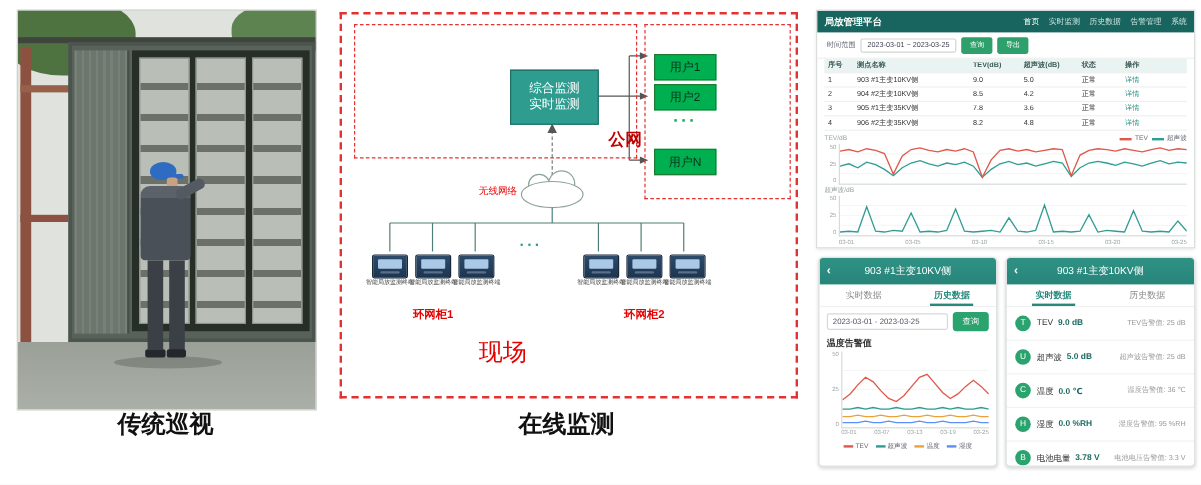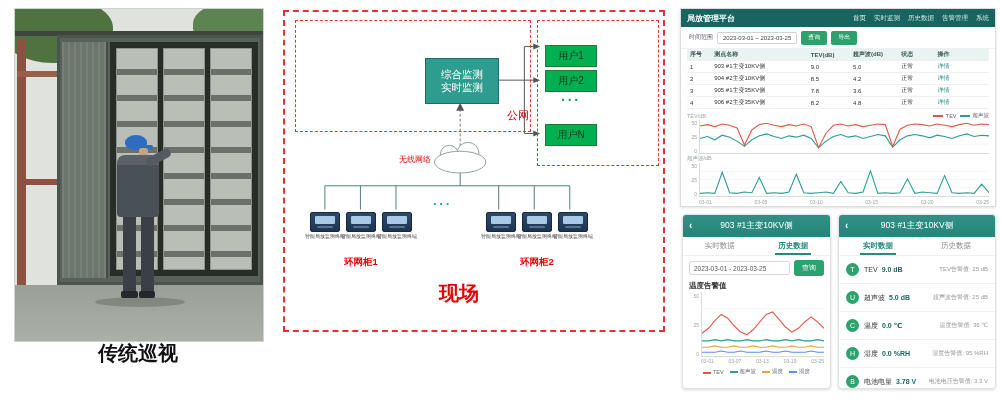--- a/index.html
+++ b/index.html
@@ -49,29 +49,29 @@
   .diagram .sub{position:absolute;border:1.5px dashed #e23333;box-sizing:border-box;}
   .sub-platform{left:10px;top:8px;width:236px;height:112px;}
   .sub-users{left:252px;top:8px;width:122px;height:146px;}
   .platform-label{position:absolute;left:26px;top:48px;font-size:20px;font-weight:bold;color:#e60000;}
   .platform-node{position:absolute;left:140px;top:46px;width:74px;height:46px;background:#2e9d8f;border:1px solid #1c6e63;
                  color:#fff;font-size:10.5px;display:flex;flex-direction:column;align-items:center;justify-content:center;line-height:1.25;box-sizing:border-box;}
   .user-node{position:absolute;left:260px;width:52px;height:22px;background:#00b050;border:1px solid #1f7a33;color:#073;color:#063;
              display:flex;align-items:center;justify-content:center;font-size:10px;color:#06321a;box-sizing:border-box;}
   .users-ellipsis{position:absolute;left:276px;top:80px;color:#00b050;font-weight:bold;font-size:14px;letter-spacing:2px;}
   .user-side{position:absolute;left:318px;top:36px;width:52px;text-align:center;color:#e60000;font-weight:bold;font-size:21px;line-height:1.15;}
-  .public-net{position:absolute;left:222px;top:96px;color:#c00000;font-weight:normal;font-size:11px;}
+  .public-net{position:absolute;left:222px;top:96px;color:#c00000;font-weight:bold;font-size:14px;}
   .wireless{position:absolute;left:114px;top:142px;color:#e60000;font-size:8px;}
   .device{position:absolute;top:200px;width:30px;height:20px;background:linear-gradient(#2c4a6b,#1d3550);border:1px solid #16283c;border-radius:2px;box-sizing:border-box;}
   .dev-screen{margin:3px 4px 0;height:8px;background:#a9c9e6;border-radius:1px;}
   .dev-strip{margin:2px 6px 0;height:2px;background:#58708c;border-radius:1px;}
   .dev-label{position:absolute;top:222px;width:46px;text-align:center;font-size:5px;color:#444;line-height:1.1;}
   .devices-ellipsis{position:absolute;left:148px;top:184px;color:#2e9d8f;font-weight:bold;font-size:13px;letter-spacing:2px;}
   .ring{position:absolute;top:244px;width:64px;text-align:center;color:#e60000;font-weight:bold;font-size:9.5px;}
-  .site-label{position:absolute;left:114px;top:268px;width:80px;text-align:right;color:#e60000;font-weight:bold;font-size:20px;}
+  .site-label{position:absolute;left:114px;top:268px;width:80px;text-align:left;color:#e60000;font-weight:normal;font-size:20px;}
   .connectors{position:absolute;left:0;top:0;width:100%;height:100%;}
   .wire{stroke:#4e7d77;stroke-width:1;fill:none;}
   .flow{stroke:#555;stroke-width:1;fill:none;}
   .flow-dash{stroke:#777;stroke-width:1;fill:none;stroke-dasharray:3 2;}
   .ah{fill:#555;}
   .cl{fill:#fff;stroke:#8fa29c;stroke-width:1;}
 
   
   .dashboard{position:absolute;left:680px;top:8px;width:316px;height:199px;background:#fff;border:1px solid #d9dedc;box-shadow:0 1px 3px rgba(0,0,0,.12);box-sizing:border-box;overflow:hidden;}
   .db-header{height:18px;background:#17655e;display:flex;align-items:center;padding:0 6px;text-align:right;}
@@ -233,20 +233,21 @@
     <div class="dev-label" style="left:89px">智能局放监测终端</div>
     <div class="dev-label" style="left:193px">智能局放监测终端</div>
     <div class="dev-label" style="left:229px">智能局放监测终端</div>
     <div class="dev-label" style="left:265px">智能局放监测终端</div>
 
     <div class="devices-ellipsis">···</div>
     <div class="ring" style="left:44px">环网柜1</div>
     <div class="ring" style="left:220px">环网柜2</div>
     <div class="site-label">现场</div>
   </div>
+  <div class="caption cap-diagram">在线监测</div>
 
 
   <div class="dashboard">
     <div class="db-header">
       <span class="db-title">局放管理平台</span>
       <nav class="db-nav">
         <span>首页</span>
         <span>实时监测</span>
         <span>历史数据</span>
         <span>告警管理</span>

